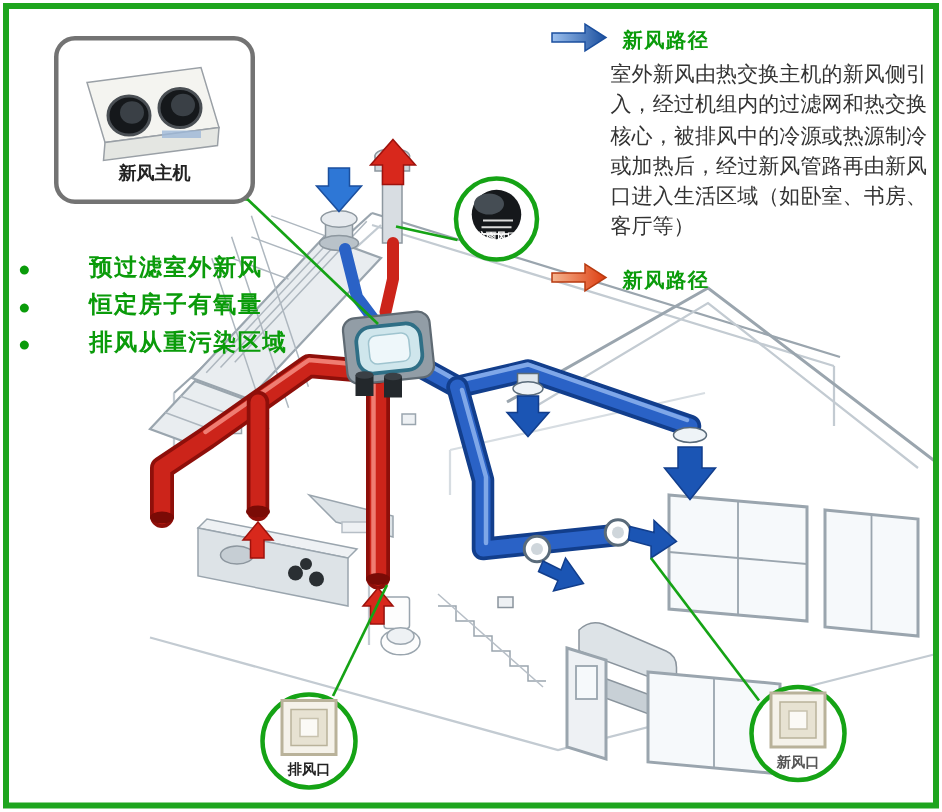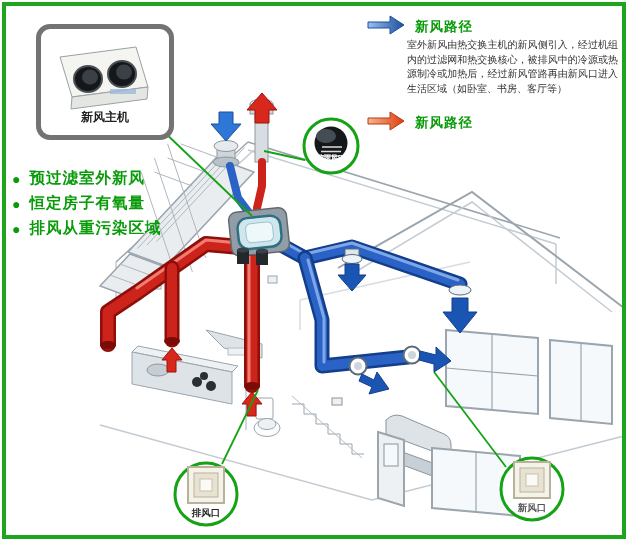--- a/index.html
+++ b/index.html
@@ -3,36 +3,36 @@
 <meta charset="utf-8">
 <style>
   html,body{margin:0;padding:0;background:#fff;}
   .canvas{position:relative;width:628px;height:541px;background:#ffffff;overflow:hidden;
           font-family:"Liberation Sans","DejaVu Sans",sans-serif;}
   .frame{position:absolute;inset:2px;border:4px solid #1ea51e;z-index:60;pointer-events:none;}
   .house-svg{position:absolute;left:0;top:0;z-index:5;}
 
   
   .product-box{position:absolute;left:36px;top:24px;width:128px;height:106px;background:#fff;
-               border:5px solid #737373;border-radius:14px;z-index:20;}
+               border:3px solid #737373;border-radius:14px;z-index:20;}
   .product-box svg{display:block;margin:2px auto 0;}
   .product-label{text-align:center;font-size:12px;font-weight:bold;color:#222;margin-top:-2px;}
 
   
   .benefits{position:absolute;left:12px;top:166px;z-index:20;}
   .benefit{display:flex;align-items:center;gap:9px;height:25px;}
   .benefit .dot{color:#0a9b0a;font-size:14px;line-height:1;}
-  .benefit .txt{color:#0a9b0a;font-weight:bold;font-size:15.5px;letter-spacing:1px;}
+  .benefit .txt{color:#0a9b0a;font-weight:bold;font-size:15.5px;letter-spacing:1px;margin-left:30px;}
 
   
   .legend{position:absolute;left:366px;top:12px;width:252px;z-index:20;}
   .legend-item{margin-bottom:11px;}
   .legend-head{display:flex;align-items:flex-end;gap:9px;height:24px;}
   .legend-title{color:#0a9b0a;font-weight:bold;font-size:13.5px;letter-spacing:1px;}
-  .legend-desc{margin:3px 0 0 41px;font-size:10px;line-height:1.45;color:#333;text-align:justify;font-family:Liberation Mono, monospace;}
+  .legend-desc{margin:3px 0 0 41px;font-size:14px;line-height:1.45;color:#333;text-align:justify;}
 </style>
 </head>
 <body>
 
 <div class="canvas">
   <div class="frame"></div>
 
   <svg class="house-svg" width="628" height="541" viewBox="0 0 628 541">
     <defs>
       <linearGradient id="rg" x1="0" y1="0" x2="1" y2="0">

